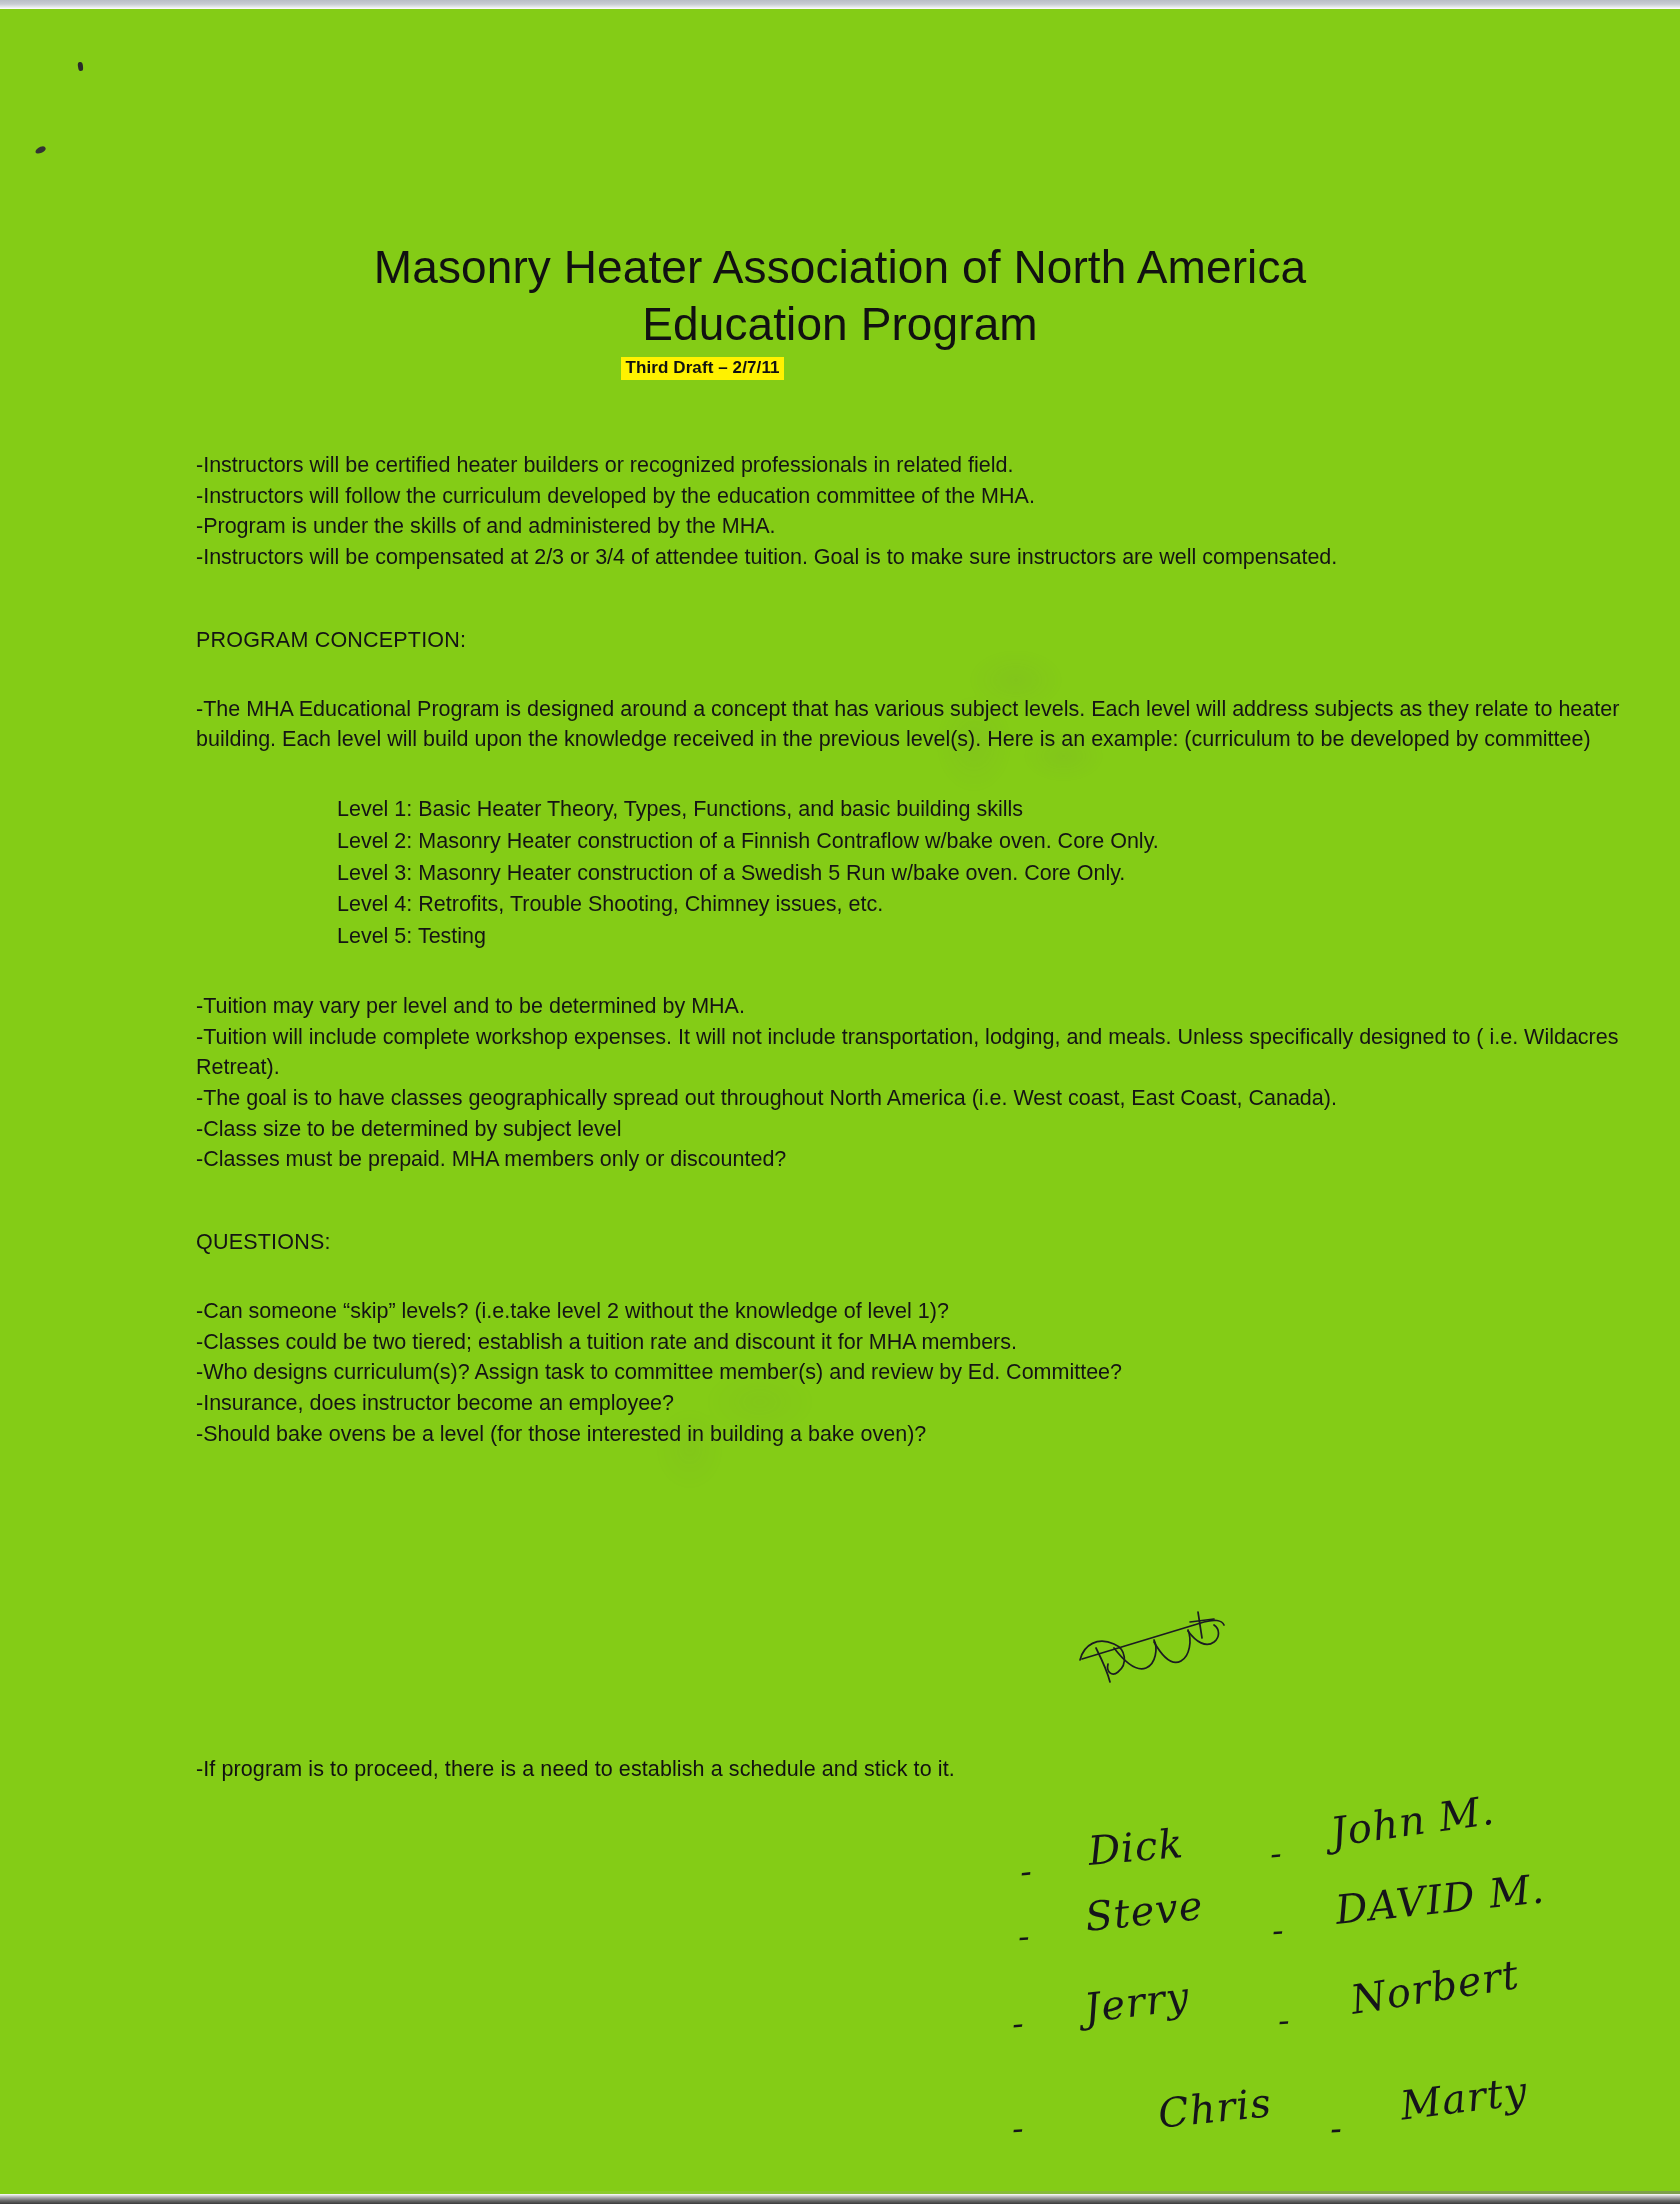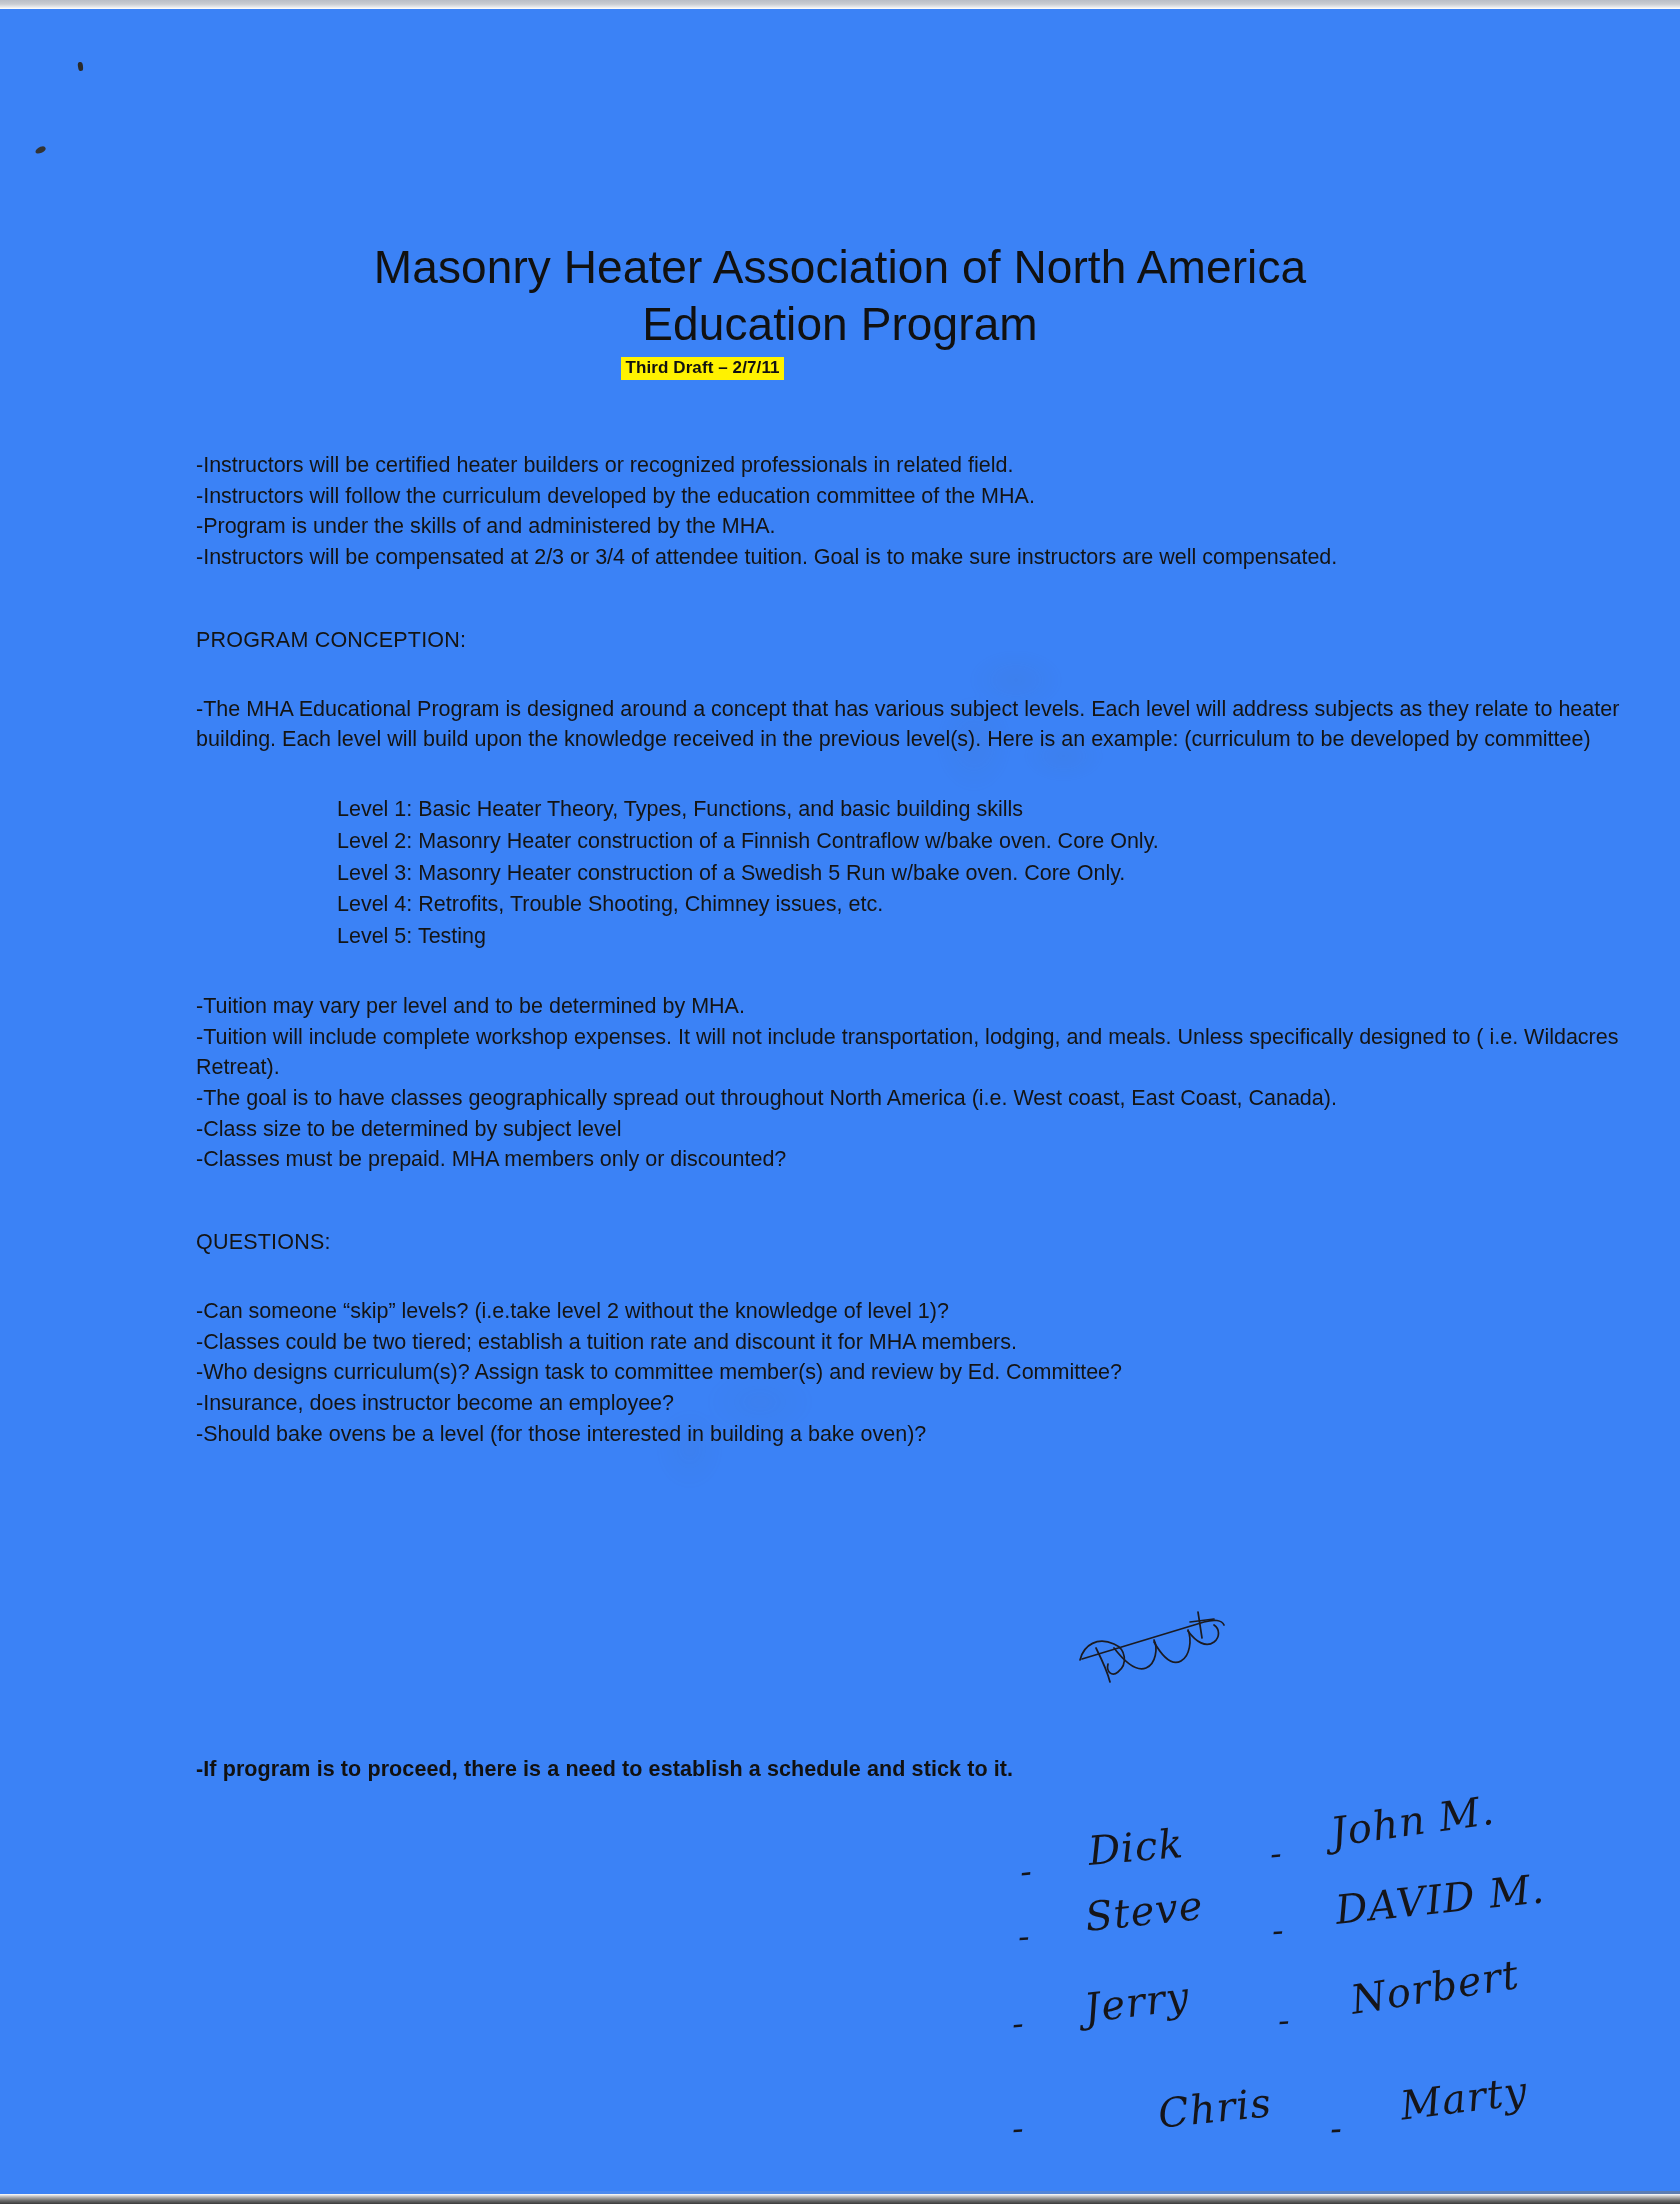--- a/index.html
+++ b/index.html
@@ -6,21 +6,21 @@
   html, body {
     margin: 0;
     padding: 0;
     background: #ffffff;
   }
 
   .page {
     position: relative;
     width: 1680px;
     height: 2204px;
-    background: #3b82f6;
+    background: #84cc16;
     font-family: "Liberation Sans", sans-serif;
     color: #111111;
     overflow: hidden;
     box-sizing: border-box;
   }
 
   
   .scan-top-edge {
     position: absolute;
     top: 0;
@@ -155,21 +155,21 @@
   }
 
   .indent-block {
     margin-left: 140px;
   }
   .indent-block .lvl {
     margin: 1px;
   }
 
   .bold-line {
-    font-weight: bold;
+    font-weight: normal;
     font-size: 21.5px;
     letter-spacing: 0.1px;
   }
 
   
   .hand {
     position: absolute;
     font-family: "DejaVu Serif", serif;
     color: #15151a;
     font-style: italic;

